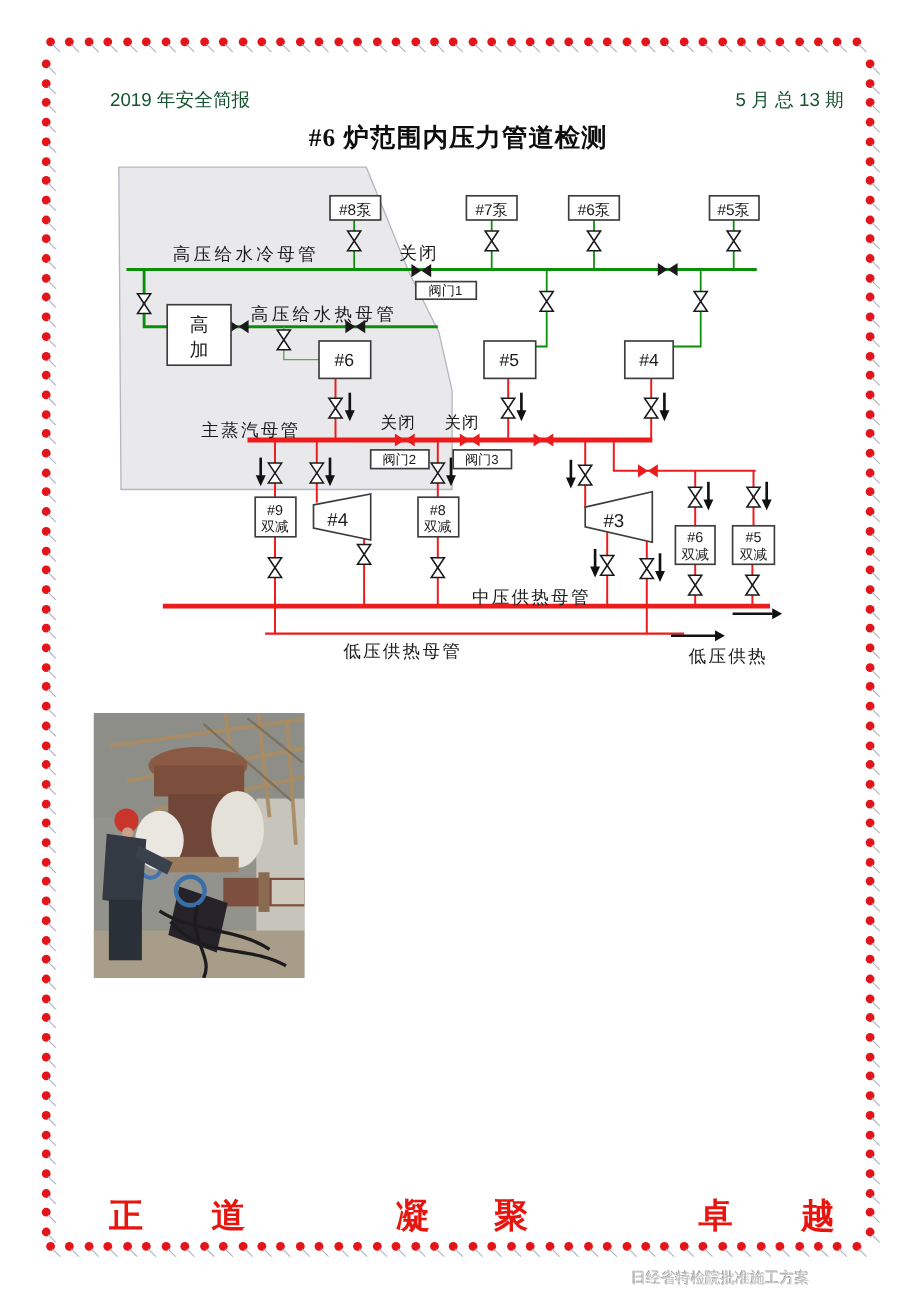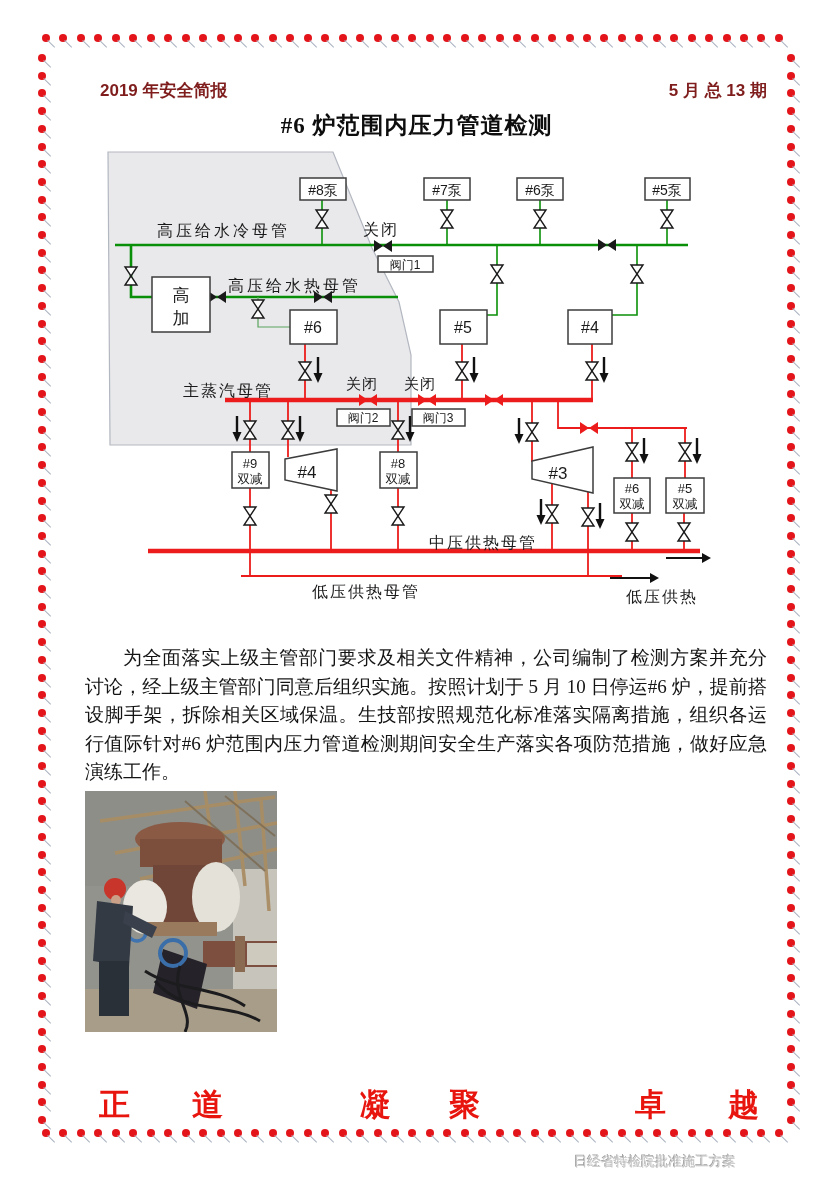--- a/index.html
+++ b/index.html
@@ -4,21 +4,21 @@
 <style>
   html,body{margin:0;padding:0;background:#fff;}
   .page{position:relative;width:833px;height:1178px;background:#fff;overflow:hidden;
         font-family:"Liberation Serif","DejaVu Serif",serif;color:#101010;}
   
   .pin{position:absolute;width:8px;height:8px;background:#e3151a;border-radius:50%;}
   .pin::after{content:"";position:absolute;left:6px;top:6px;width:10px;height:1px;
               background:#aab2c0;transform:rotate(45deg);transform-origin:0 0;}
   
   .hdr{position:absolute;top:79px;font-family:"Liberation Sans","DejaVu Sans",sans-serif;
-       font-weight:bold;font-size:17px;color:#7f1d1d;}
+       font-weight:normal;font-size:17px;color:#14532d;}
   .hdr-left{left:100px;}
   .hdr-right{right:66px;}
   .doc-title{position:absolute;top:110px;left:0;width:100%;text-align:center;
              font-weight:bold;font-size:23px;color:#0d0d0d;letter-spacing:1px;}
   
   .diagram{position:absolute;left:90px;top:150px;}
   .diagram text{font-family:"Liberation Sans","DejaVu Sans",sans-serif;fill:#1a1a1a;}
   
   .content{position:absolute;left:85px;top:644px;width:682px;font-size:19px;color:#141414;}
   .content p{margin:0;text-indent:2em;text-align:justify;}
@@ -439,21 +439,20 @@
     <text x="632" y="493" font-size="13" text-anchor="middle">#6</text>
     <text x="632" y="508" font-size="12.5" text-anchor="middle">双减</text>
     <text x="685" y="493" font-size="13" text-anchor="middle">#5</text>
     <text x="685" y="508" font-size="12.5" text-anchor="middle">双减</text>
     <text x="429" y="548" font-size="16" letter-spacing="2">中压供热母管</text>
     <text x="312" y="597" font-size="16" letter-spacing="2">低压供热母管</text>
     <text x="626" y="602" font-size="16" letter-spacing="2">低压供热</text>
   </svg>
 
   <div class="content">
-    <p class="p1">为全面落实上级主管部门要求及相关文件精神，公司编制了检测方案并充分讨论，经上级主管部门同意后组织实施。按照计划于 5 月 10 日停运#6 炉，提前搭设脚手架，拆除相关区域保温。生技部按照规范化标准落实隔离措施，组织各运行值际针对#6 炉范围内压力管道检测期间安全生产落实各项防范措施，做好应急演练工作。</p>
     <div class="wrap-block">
       <div class="photo-float">
         <div class="photo-frame">
           
           <svg width="192" height="241" viewBox="0 0 192 241">
             <rect width="192" height="241" fill="#93938d"></rect>
             <rect y="0" width="192" height="95" fill="#8e8e88"></rect>
             <rect x="148" y="78" width="44" height="125" fill="#c7c4bb"></rect>
             <rect y="198" width="192" height="43" fill="#a89d88"></rect>
             <g stroke="#a98d64" stroke-width="3.5" opacity="0.95">

